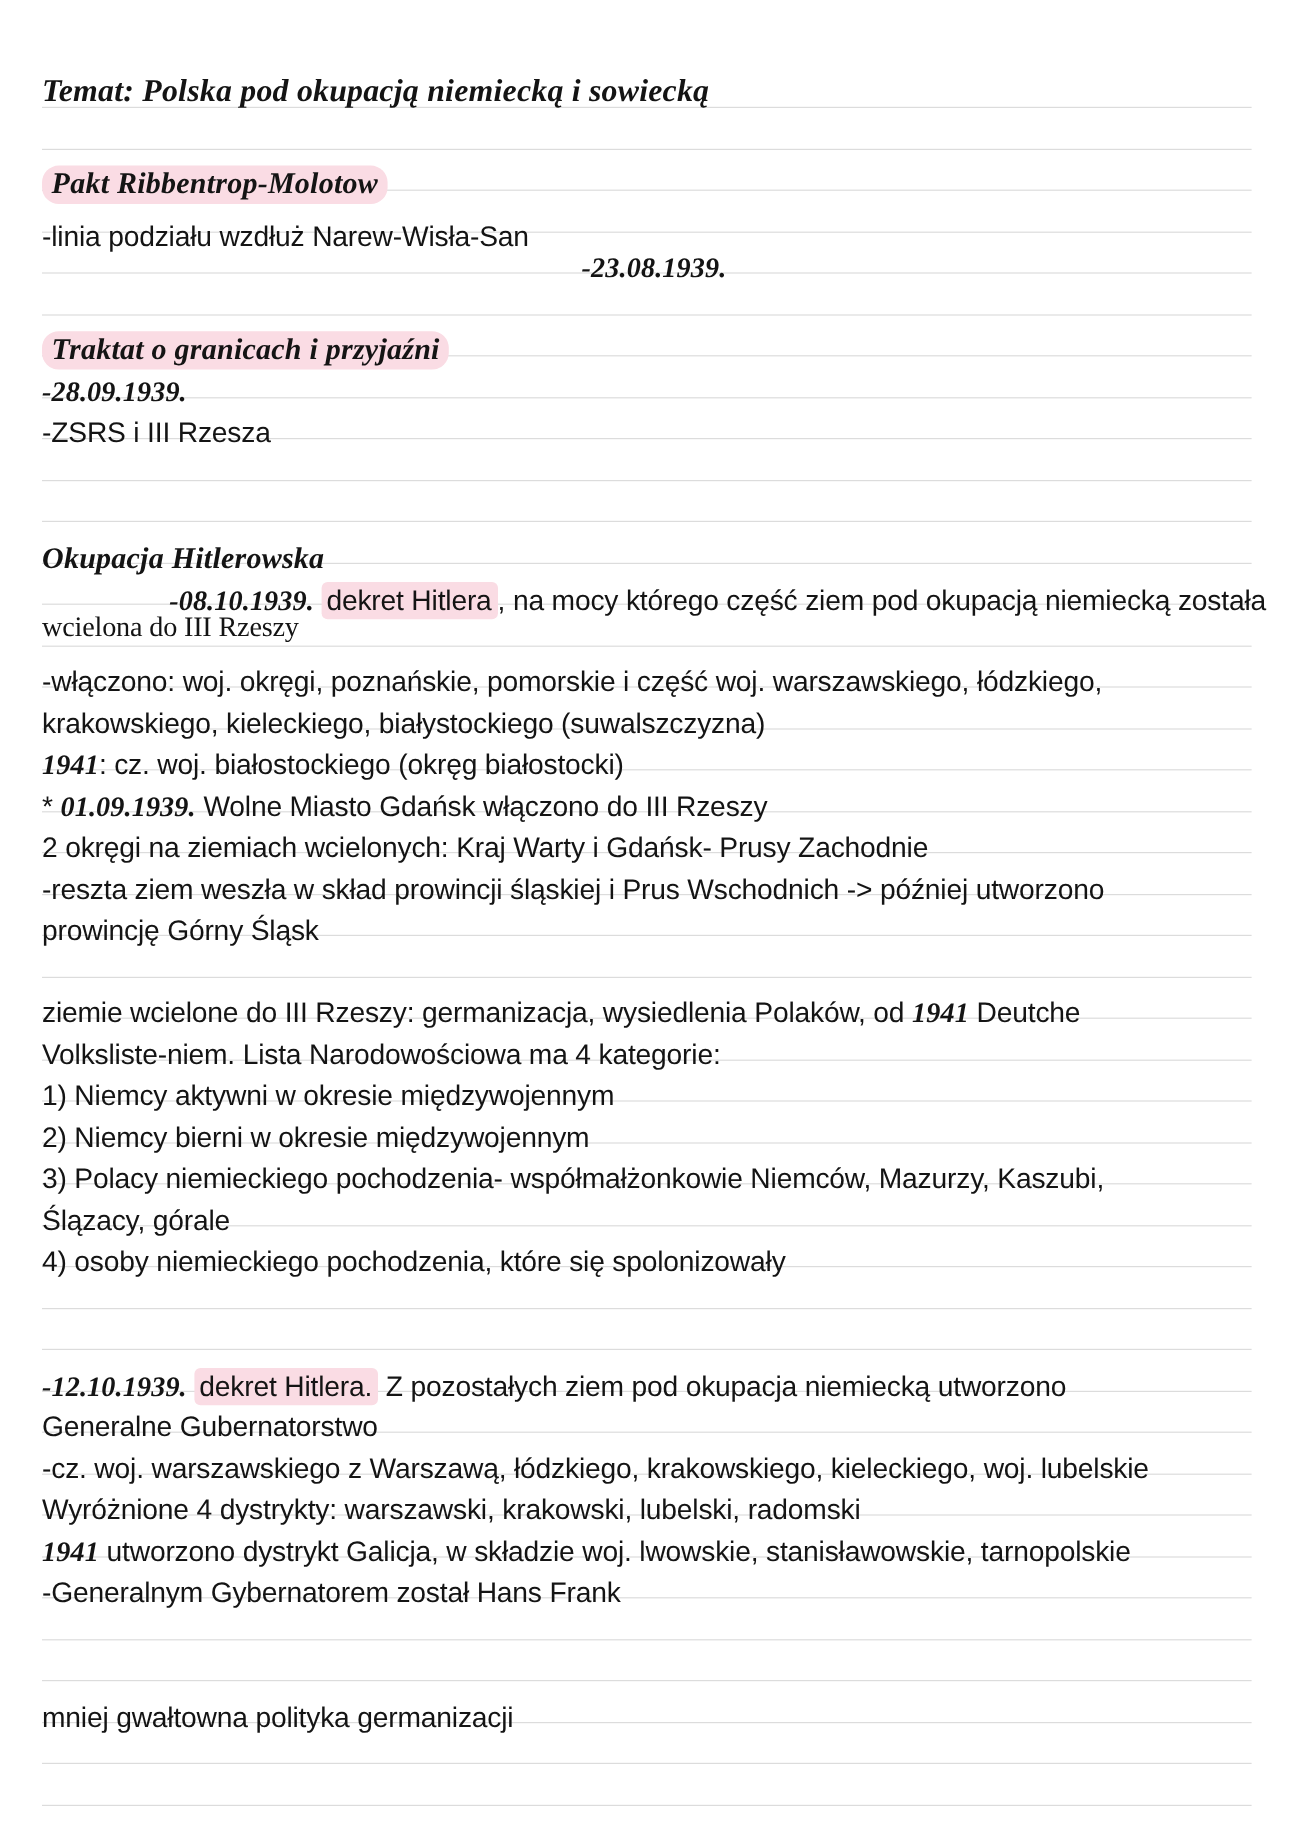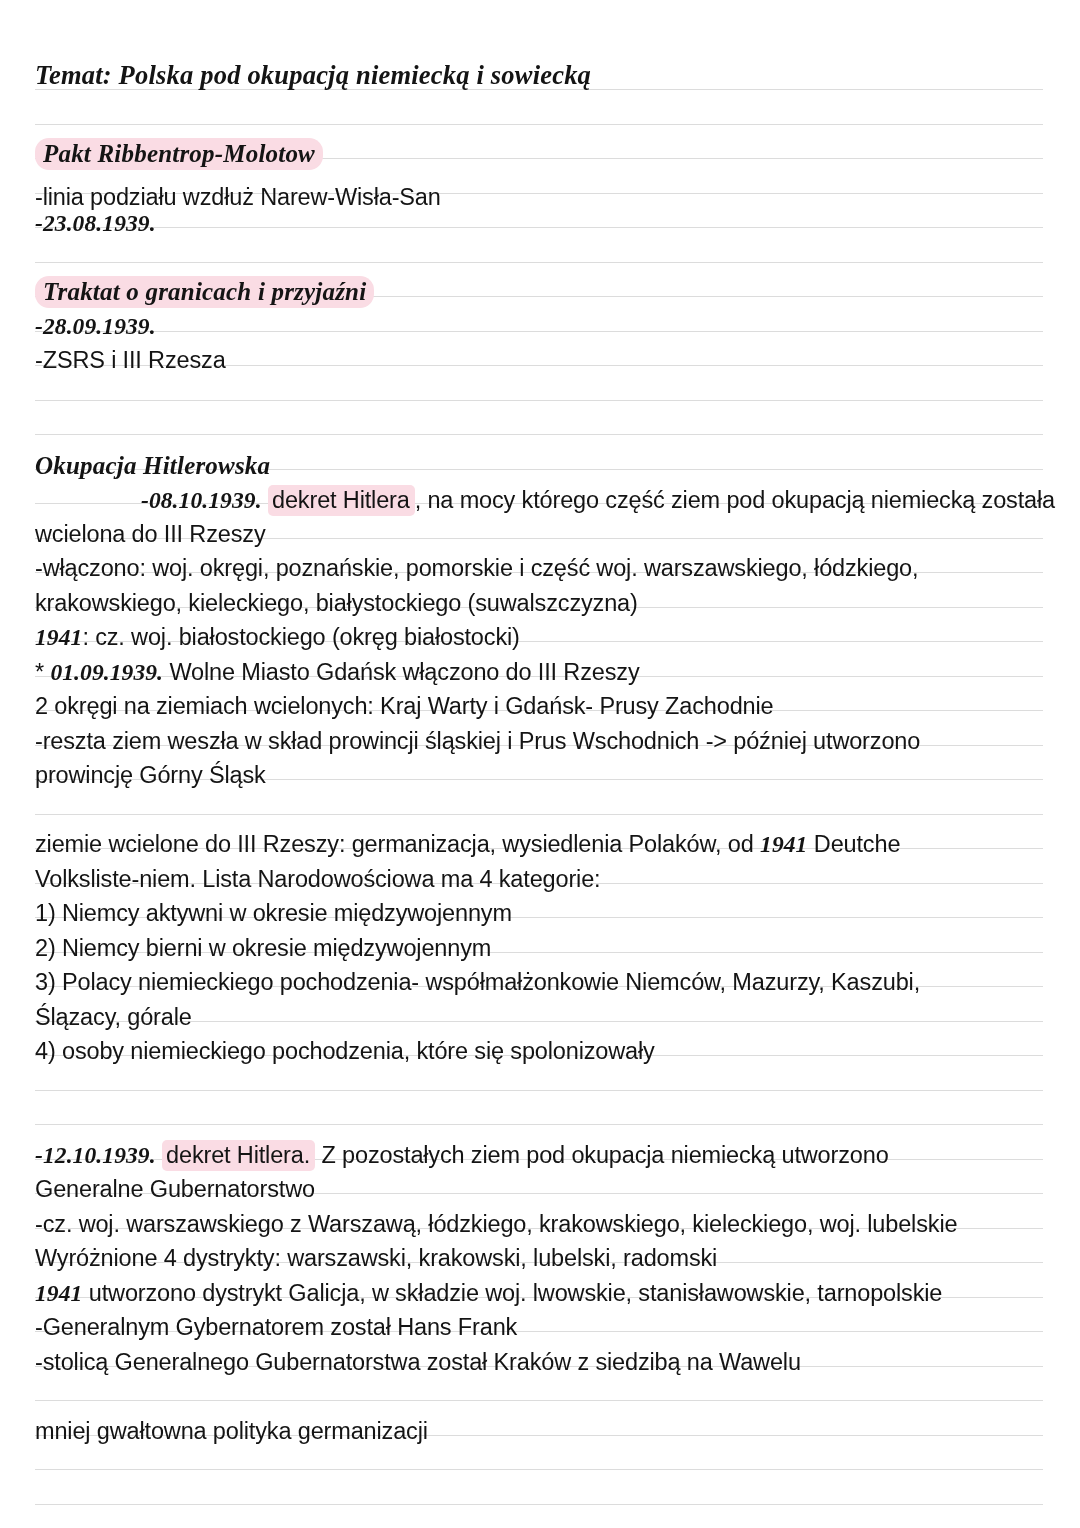--- a/index.html
+++ b/index.html
@@ -136,43 +136,42 @@
       <div class="rule" style="top: 1366px; left: 35px; width: 1008px; background: rgb(220, 220, 220);"></div>
       <div class="rule" style="top: 1400px; left: 35px; width: 1008px; background: rgb(220, 220, 220);"></div>
       <div class="rule" style="top: 1435px; left: 35px; width: 1008px; background: rgb(220, 220, 220);"></div>
       <div class="rule" style="top: 1469px; left: 35px; width: 1008px; background: rgb(220, 220, 220);"></div>
       <div class="rule" style="top: 1504px; left: 35px; width: 1008px; background: rgb(220, 220, 220);"></div>
     </div>
   <div id="lines">
       <div class="line title" style="top: 58px;">Temat: Polska pod okupacją niemiecką i sowiecką</div>
       <div class="line head" style="top: 137px;"><span class=" hl">Pakt Ribbentrop-Molotow</span></div>
       <div class="line" style="top: 180px;">-linia podziału wzdłuż Narew-Wisła-San</div>
-      <div class="line" style="top: 206px;"><span class="scr">-23.08.1939.</span></div>
+      <div class="line" style="top: 206px; text-align: center;"><span class="scr">-23.08.1939.</span></div>
       <div class="line head" style="top: 275px;"><span class=" hl">Traktat o granicach i przyjaźni</span></div>
       <div class="line" style="top: 309px;"><span class="scr">-28.09.1939.</span></div>
       <div class="line" style="top: 343px;">-ZSRS i III Rzesza</div>
       <div class="line head" style="top: 449px;">Okupacja Hitlerowska</div>
       <div class="line" style="top: 483px; text-align: right;"><span class="scr">-08.10.1939.</span><span> </span><span class=" hl-sq">dekret Hitlera</span><span>, na mocy którego część ziem pod okupacją niemiecką została</span></div>
-      <div class="line" style="top: 517px;">wcielona do III Rzeszy</div>
+      <div class="line" style="top: 506px; font-family: Liberation Serif, serif;">wcielona do III Rzeszy</div>
       <div class="line" style="top: 551px;">-włączono: woj. okręgi, poznańskie, pomorskie i część woj. warszawskiego, łódzkiego,</div>
       <div class="line" style="top: 586px;">krakowskiego, kieleckiego, białystockiego (suwalszczyzna)</div>
       <div class="line" style="top: 620px;"><span class="scr">1941</span><span>: cz. woj. białostockiego (okręg białostocki)</span></div>
       <div class="line" style="top: 655px;"><span>* </span><span class="scr">01.09.1939.</span><span> Wolne Miasto Gdańsk włączono do III Rzeszy</span></div>
       <div class="line" style="top: 689px;">2 okręgi na ziemiach wcielonych: Kraj Warty i Gdańsk- Prusy Zachodnie</div>
       <div class="line" style="top: 724px;">-reszta ziem weszła w skład prowincji śląskiej i Prus Wschodnich -&gt; później utworzono</div>
       <div class="line" style="top: 758px;">prowincję Górny Śląsk</div>
       <div class="line" style="top: 827px;"><span>ziemie wcielone do III Rzeszy: germanizacja, wysiedlenia Polaków, od </span><span class="scr">1941</span><span> Deutche</span></div>
       <div class="line" style="top: 862px;">Volksliste-niem. Lista Narodowościowa ma 4 kategorie:</div>
       <div class="line" style="top: 896px;">1) Niemcy aktywni w okresie międzywojennym</div>
       <div class="line" style="top: 931px;">2) Niemcy bierni w okresie międzywojennym</div>
       <div class="line" style="top: 965px;">3) Polacy niemieckiego pochodzenia- współmałżonkowie Niemców, Mazurzy, Kaszubi,</div>
       <div class="line" style="top: 1000px;">Ślązacy, górale</div>
       <div class="line" style="top: 1034px;">4) osoby niemieckiego pochodzenia, które się spolonizowały</div>
       <div class="line" style="top: 1138px;"><span class="scr">-12.10.1939.</span><span> </span><span class=" hl-sq">dekret Hitlera.</span><span> Z pozostałych ziem pod okupacja niemiecką utworzono</span></div>
       <div class="line" style="top: 1172px;">Generalne Gubernatorstwo</div>
       <div class="line" style="top: 1207px;">-cz. woj. warszawskiego z Warszawą, łódzkiego, krakowskiego, kieleckiego, woj. lubelskie</div>
       <div class="line" style="top: 1241px;">Wyróżnione 4 dystrykty: warszawski, krakowski, lubelski, radomski</div>
       <div class="line" style="top: 1276px;"><span class="scr">1941</span><span> utworzono dystrykt Galicja, w składzie woj. lwowskie, stanisławowskie, tarnopolskie</span></div>
       <div class="line" style="top: 1310px;">-Generalnym Gybernatorem został Hans Frank</div>
-      <div class="line" style="top: 1345px;">-stolicą Generalnego Gubernatorstwa został Kraków z siedzibą na Wawelu</div>
       <div class="line" style="top: 1414px;">mniej gwałtowna polityka germanizacji</div>
     </div>
 </div>
 
 </body></html>

